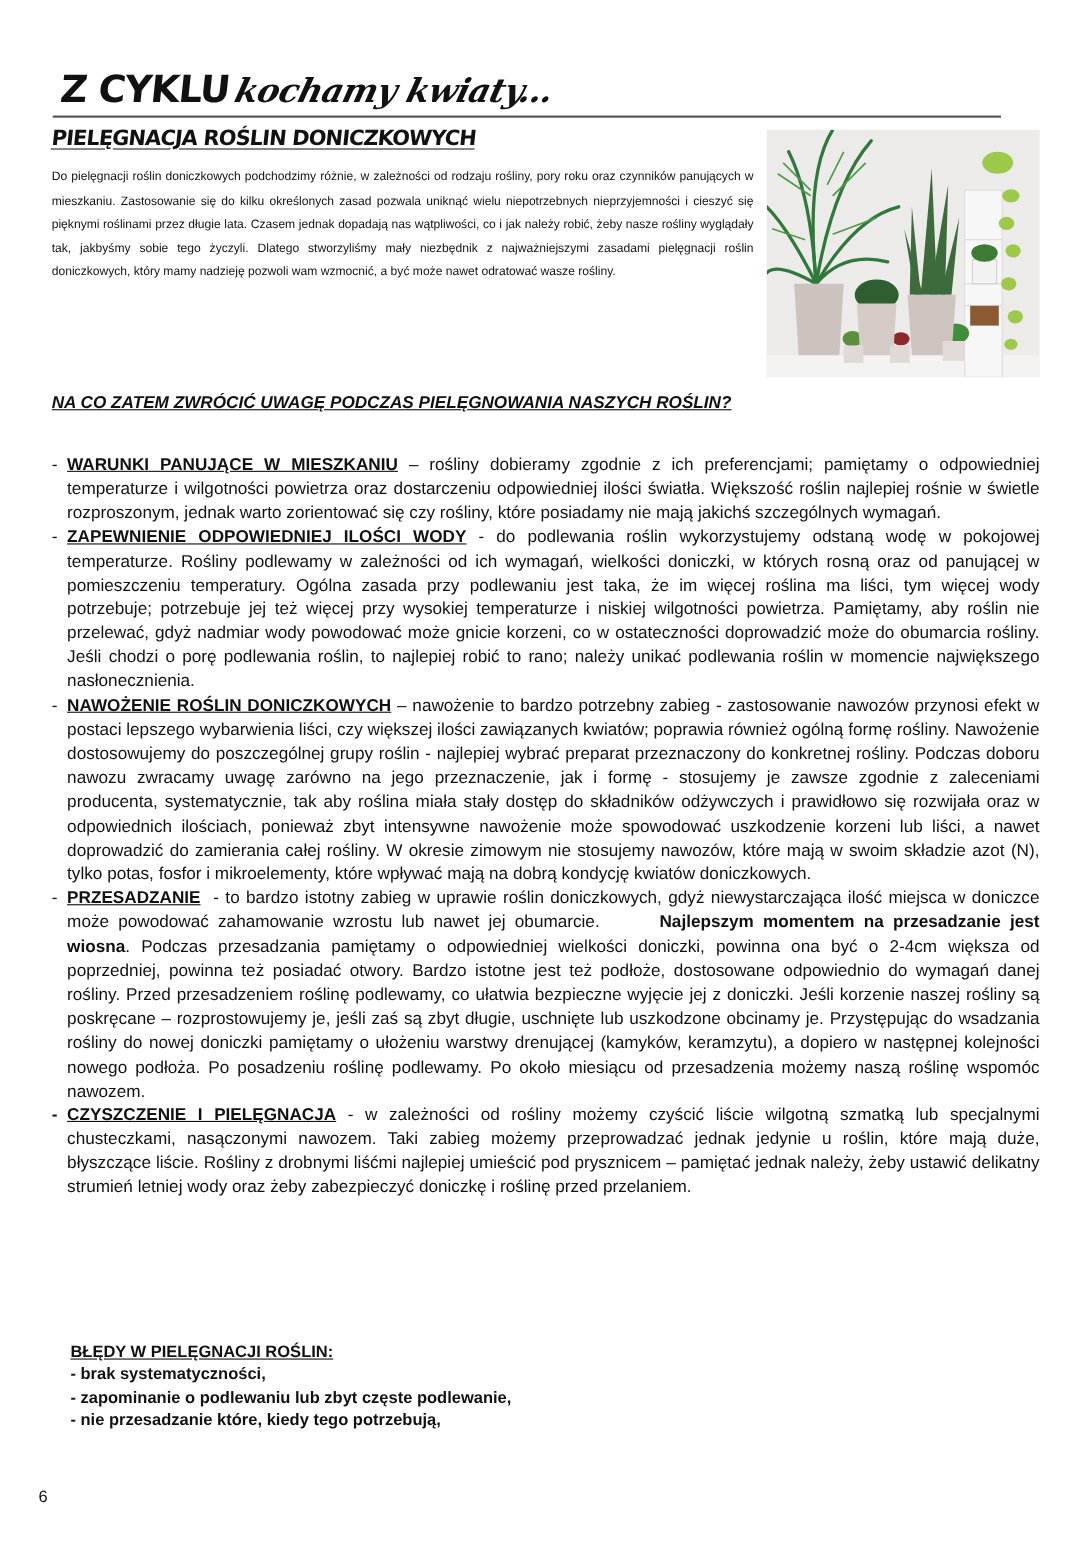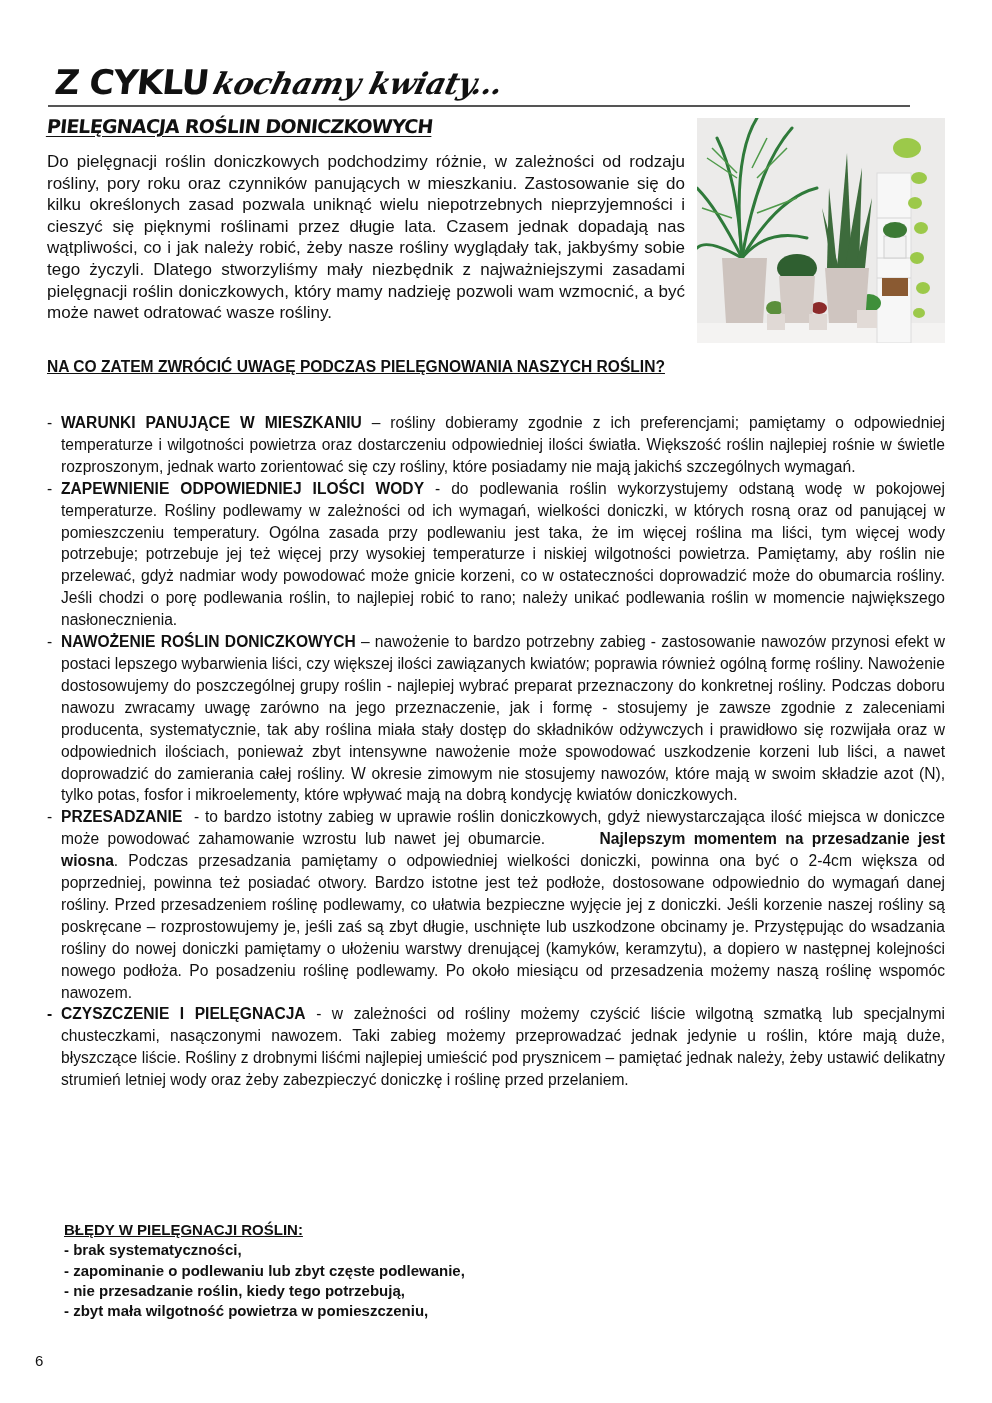--- a/index.html
+++ b/index.html
@@ -8,31 +8,31 @@
 
     .header-title { position: absolute; left: 55px; top: 60px; font-size: 34px; line-height: 44px; color: #111; white-space: nowrap; font-family: "DejaVu Sans", sans-serif; }
     .header-title .series { font-weight: bold; letter-spacing: -1px; transform: skewX(-6deg); display: inline-block; }
     .header-title .script { font-family: "DejaVu Serif", serif; font-style: italic; font-weight: bold; font-size: 30px; letter-spacing: -0.5px; margin-left: 6px; display: inline-block; transform: skewX(-14deg); }
     .header-rule { position: absolute; left: 48px; top: 105px; width: 862px; height: 0; border-top: 2px solid #555; }
 
     .section-title { position: absolute; left: 47px; top: 114px; font-size: 19px; line-height: 24px; font-weight: bold; text-decoration: underline; text-underline-offset: 3px; letter-spacing: -0.8px; white-space: nowrap; transform: skewX(-6deg); }
 
     .hero-image { position: absolute; left: 697px; top: 118px; width: 248px; height: 225px; background: #ebe9e8; overflow: hidden; }
 
-    .intro { position: absolute; left: 47px; top: 151px; width: 638px; font-size: 17px; line-height: 21.6px; text-align: justify; font-family: "Liberation Sans", sans-serif; }
+    .intro { position: absolute; left: 47px; top: 151px; width: 638px; font-size: 11px; line-height: 21.6px; text-align: justify; font-family: "Liberation Sans", sans-serif; }
 
     .question { position: absolute; left: 47px; top: 356px; font-size: 15.6px; line-height: 21.6px; font-weight: bold; font-family: "Liberation Sans", sans-serif; white-space: nowrap; }
-    .question .q1 { text-decoration: underline; display: block; }
+    .question .q1 { text-decoration: underline; display: block; font-style: italic; }
     .question .q2 { display: block; }
 
     .tips { position: absolute; left: 47px; top: 412px; width: 898px; font-family: "Liberation Sans", sans-serif; font-size: 15.6px; line-height: 21.9px; }
     .tip { position: relative; padding-left: 14px; text-align: justify; }
     .tip .dash { position: absolute; left: 0; top: 0; }
     .tip .dash.bold { font-weight: bold; }
-    .tip .tip-title { font-weight: bold; }
+    .tip .tip-title { font-weight: bold; text-decoration: underline; }
     .tip .emph { font-weight: bold; margin-left: 46px; }
 
     .mistakes { position: absolute; left: 64px; top: 1220px; font-family: "Liberation Sans", sans-serif; font-size: 15px; line-height: 20.3px; font-weight: bold; }
     .mistakes .m-title { text-decoration: underline; display: block; }
     .mistakes .m-item { display: block; white-space: nowrap; }
 
     .page-number { position: absolute; left: 35px; top: 1352px; font-family: "Liberation Sans", sans-serif; font-size: 15px; line-height: 18px; }
   </style>
 </head>
 <body>
@@ -125,18 +125,17 @@
     </div>
     <div class="tip">
       <span class="dash bold">-</span><span class="tip-title">CZYSZCZENIE I PIELĘGNACJA</span><span> - w zależności od rośliny możemy czyścić liście wilgotną szmatką lub specjalnymi chusteczkami, nasączonymi nawozem. Taki zabieg możemy przeprowadzać jednak jedynie u roślin, które mają duże, błyszczące liście. Rośliny z drobnymi liśćmi najlepiej umieścić pod prysznicem – pamiętać jednak należy, żeby ustawić delikatny strumień letniej wody oraz żeby zabezpieczyć doniczkę i roślinę przed przelaniem.</span>
     </div>
   </div>
 
   <div class="mistakes">
     <span class="m-title">BŁĘDY W PIELĘGNACJI ROŚLIN:</span>
     <span class="m-item">- brak systematyczności,</span>
     <span class="m-item">- zapominanie o podlewaniu lub zbyt częste podlewanie,</span>
-    <span class="m-item">- nie przesadzanie roślin, kiedy tego potrzebują,</span>
-    <span class="m-item">- zbyt mała wilgotność powietrza w pomieszczeniu,</span>
+    <span class="m-item">- nie przesadzanie które, kiedy tego potrzebują,</span>
   </div>
 
   <div class="page-number">6</div>
 </div>
 
 </body></html>

